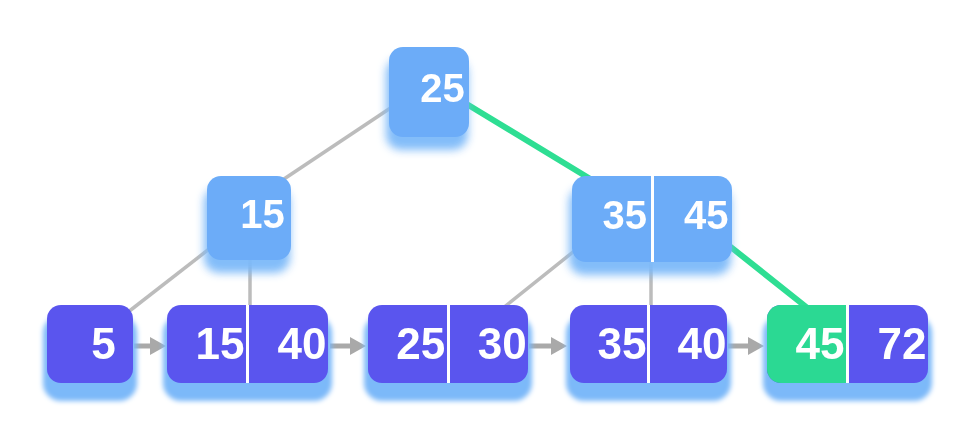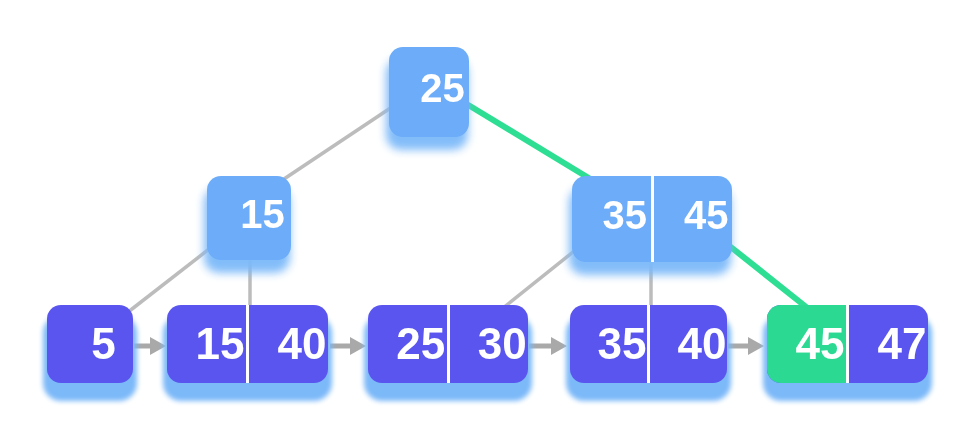--- a/index.html
+++ b/index.html
@@ -120,16 +120,16 @@
     <div class="cell divided">30</div>
   </div>
 
   <div class="node leaf" id="leaf-35-40">
     <div class="cell">35</div>
     <div class="cell divided">40</div>
   </div>
 
   <div class="node leaf" id="leaf-45-55">
     <div class="cell highlight">45</div>
-    <div class="cell divided">47</div>
+    <div class="cell divided">72</div>
   </div>
 
 </div>
 
 </body></html>

